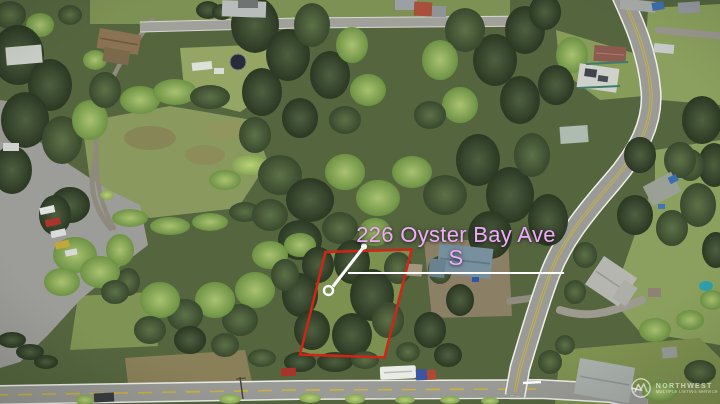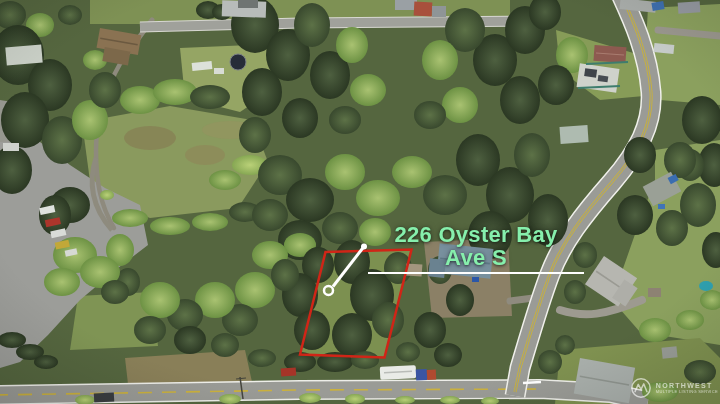--- a/index.html
+++ b/index.html
@@ -1,22 +1,22 @@
 <!DOCTYPE html>
 <html><head>
 <meta charset="utf-8">
 <style>
   html,body{margin:0;padding:0;background:#222;}
   #stage{position:relative;width:720px;height:404px;overflow:hidden;background:#55663f;
          font-family:"Liberation Sans",sans-serif;}
   #scene{position:absolute;left:0;top:0;}
   .t1{fill:url(#gConifer);} .t2{fill:url(#gConiferMid);} .t3{fill:url(#gDecid);} .t4{fill:url(#gBush);}
-  .address{position:absolute;left:368px;top:223px;width:216px;text-align:center;color:#86efac;
+  .address{position:absolute;left:348px;top:223px;width:216px;text-align:center;color:#f0abfc;
            font-size:22px;line-height:1.05;letter-spacing:.3px;
-           text-shadow:0 1px 3px rgba(0,0,0,.55),0 0 6px rgba(0,0,0,.35);font-weight:bold;}
+           text-shadow:0 1px 3px rgba(0,0,0,.55),0 0 6px rgba(0,0,0,.35);}
   .address .addr-inner{display:inline-block;padding:0 4px 3px 4px;border-bottom:2.5px solid #ffffff;}
   .watermark{position:absolute;right:2px;bottom:5px;display:flex;align-items:center;gap:4px;
              opacity:.62;color:#ffffff;}
   .wm-text{display:flex;flex-direction:column;justify-content:center;}
   .wm-brand{font-size:7px;font-weight:700;letter-spacing:1.3px;line-height:1.15;}
   .wm-tagline{font-size:4px;font-weight:400;letter-spacing:.32px;line-height:1.2;white-space:nowrap;}
 </style>
 </head>
 <body>
 

